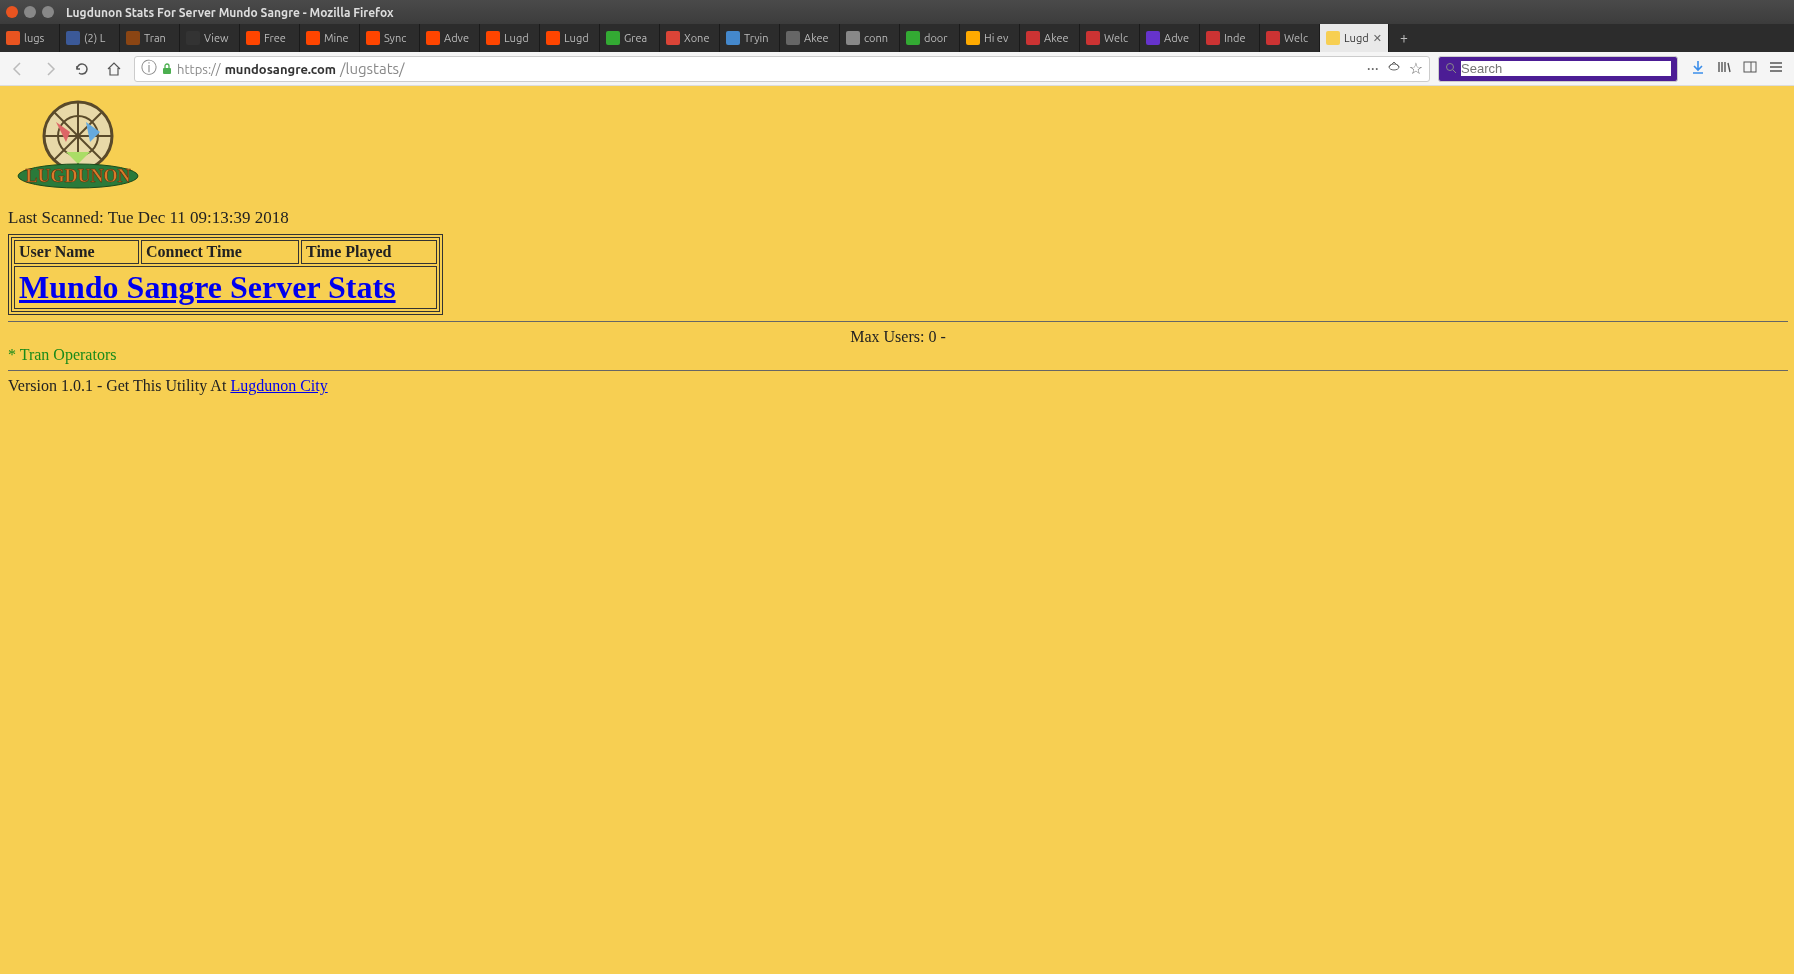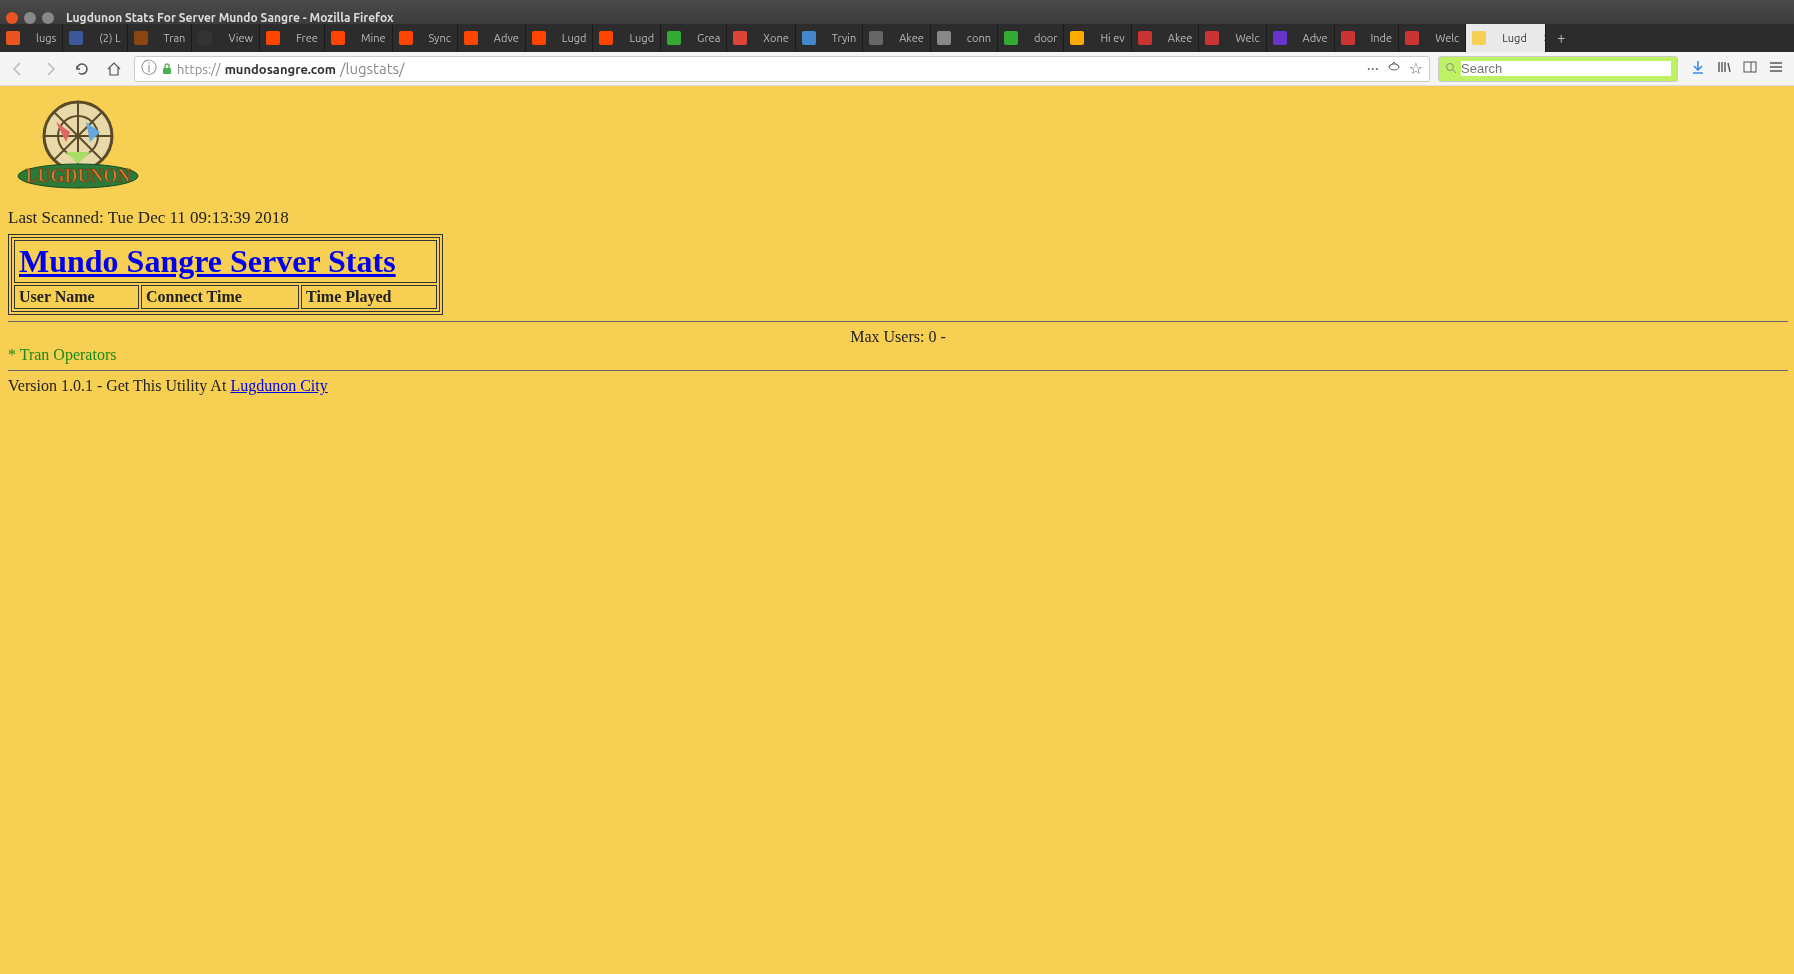--- a/index.html
+++ b/index.html
@@ -7,21 +7,21 @@
       font-family: Ubuntu, "Segoe UI", sans-serif;
       background: #f7cf52;
       width: 1794px;
       height: 974px;
       overflow: hidden;
     }
     .titlebar {
       height: 24px;
       background: linear-gradient(#4a4a4a, #3c3c3c);
       display: flex;
-      align-items: flex-end;
+      align-items: center;
       padding: 0 6px;
       gap: 6px;
     }
     .win-btn { width: 12px; height: 12px; border-radius: 50%; }
     .win-close { background: #e95420; }
     .win-min { background: #888; }
     .win-max { background: #888; }
     .title-text { color: #ddd; font-size: 12px; font-weight: bold; margin-left: 6px; }
     
     .tabbar {
@@ -30,21 +30,21 @@
       display: flex;
       align-items: stretch;
     }
     .tab {
       display: flex;
       align-items: center;
       padding: 0 6px;
       border-right: 1px solid #1a1a1a;
       color: #bbb;
       font-size: 11px;
-      gap: 16px;
+      gap: 4px;
       min-width: 60px;
       max-width: 80px;
       overflow: hidden;
       white-space: nowrap;
       cursor: pointer;
     }
     .tab.active {
       background: #e9e9e9;
       color: #333;
     }
@@ -76,21 +76,21 @@
     }
     .url-prefix { color:#888; font-size: 13px; }
     .url-bold { color:#333; font-weight:bold; font-size:13px; }
     .url-rest { color:#888; font-size:15px; }
     .url-icons { margin-left: auto; display:flex; gap:8px; color:#666; }
     .search-bar {
       width: 240px;
       height: 26px;
       border: 1px solid #ccc;
       border-radius: 3px;
-      background: #bef264;
+      background: #4c1d95;
       display:flex;
       align-items:center;
       padding: 0 6px;
       gap: 4px;
       color:#888;
       font-size:13px;
     }
     .right-icons { display:flex; gap:10px; color:#555; padding: 0 4px; }
     .right-icons .dl { color: #3b8eea; }
     
@@ -337,29 +337,29 @@
       <path d="M78 28 L92 38 L82 48 Z" fill="#6ad"></path>
       <path d="M58 58 L82 58 L70 70 Z" fill="#ad6"></path>
       <ellipse cx="70" cy="82" rx="60" ry="12" fill="#2a7a3a" stroke="#1a4a1a" stroke-width="1"></ellipse>
       <text x="70" y="88" text-anchor="middle" font-family="Georgia" font-size="18" font-weight="bold" fill="#d97a2a" stroke="#5a2a0a" stroke-width="0.5">LUGDUNON</text>
     </svg>
   </div>
   <div class="last-scanned">Last Scanned: Tue Dec 11 09:13:39 2018</div>
   <table class="stats-table">
     <tbody>
           <tr>
+      <th class="col1">User Name</th>
+      <th class="col2">Connect Time</th>
+      <th class="col3">Time Played</th>
+    </tr>
+    <tr>
             <td colspan="3" class="stats-title-cell">
       <a href="#" class="stats-title">Mundo Sangre Server Stats</a>
     </td>
           </tr>
-    <tr>
-      <th class="col1">User Name</th>
-      <th class="col2">Connect Time</th>
-      <th class="col3">Time Played</th>
-    </tr>
   </tbody>
       </table>
   <hr>
   <div class="max-users">
     <span>Max Users: </span><span>0 -</span>
   </div>
   <div class="operators">* Tran Operators</div>
   <hr>
   <div class="version">
     <span>Version 1.0.1 - Get This Utility At </span><a href="#">Lugdunon City</a>

